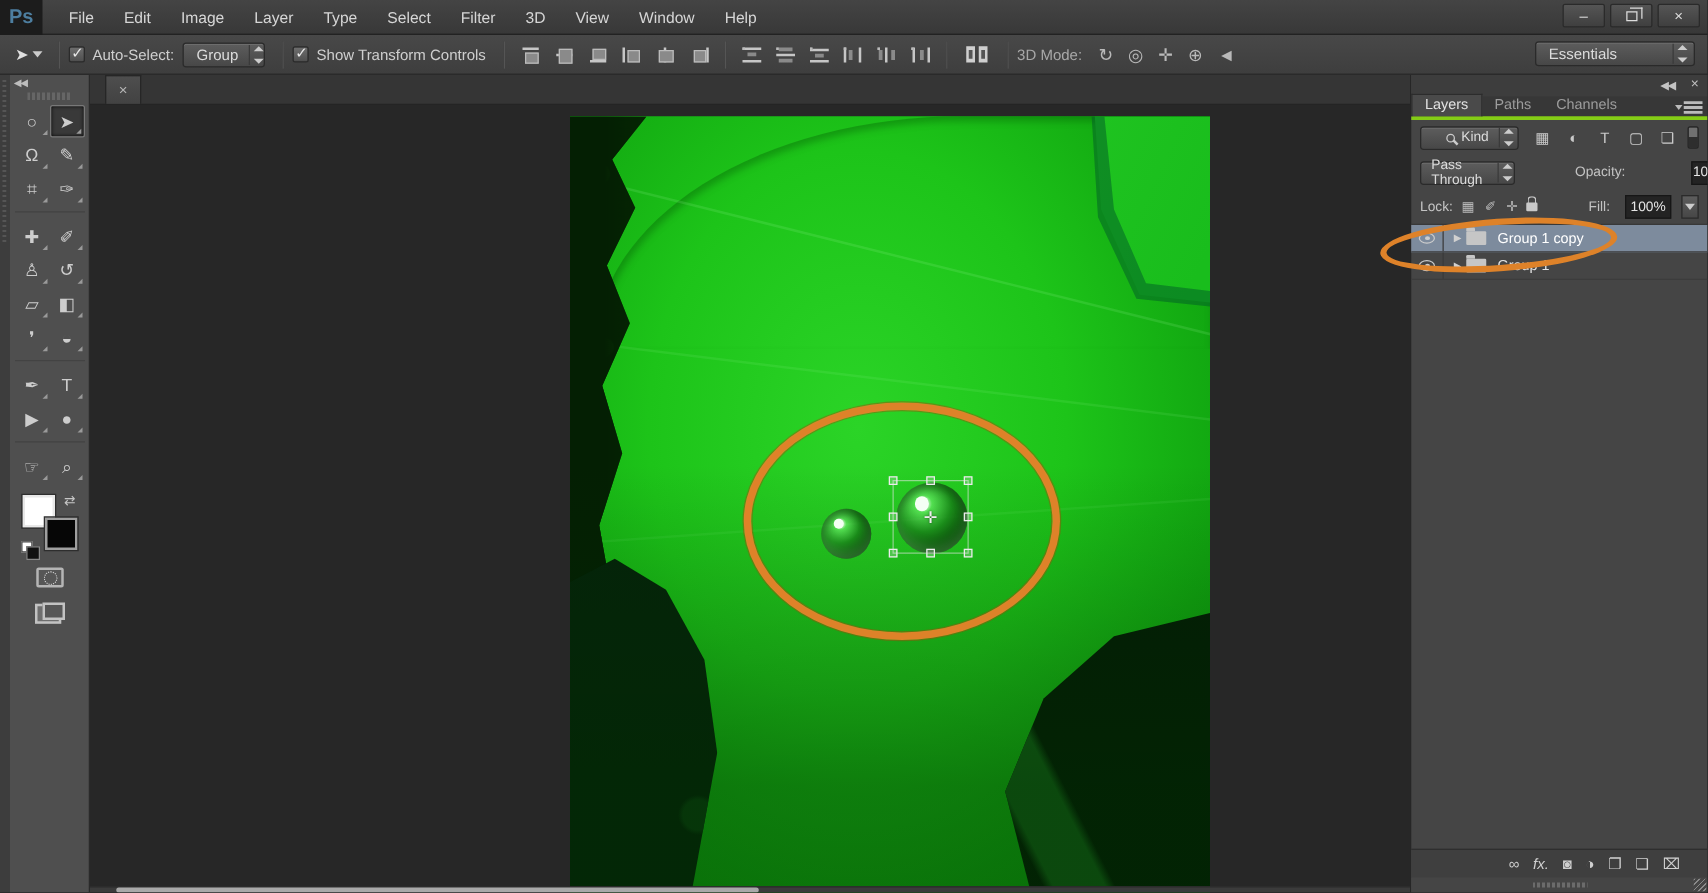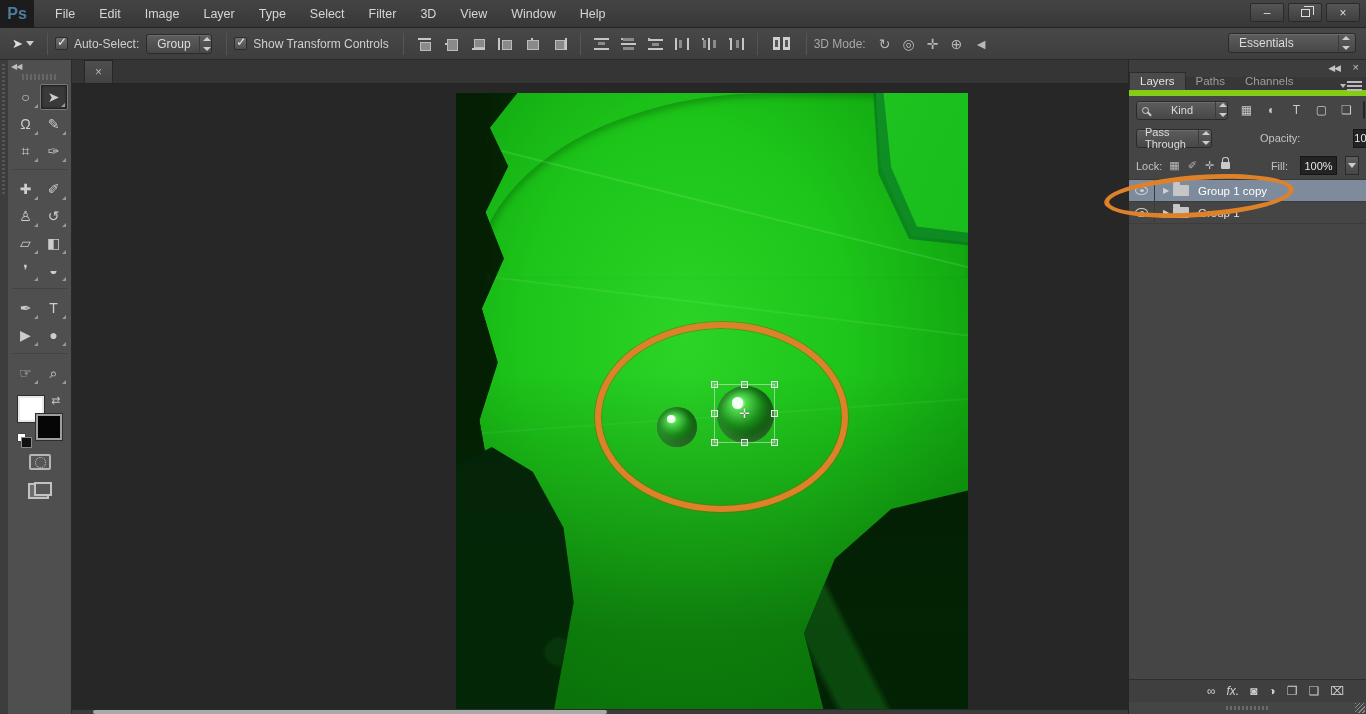--- a/index.html
+++ b/index.html
@@ -94,28 +94,28 @@
   .tbox{position:absolute;border:1px solid rgba(230,230,230,.55);}
   .th{position:absolute;width:7px;height:7px;border:1px solid #ececec;background:rgba(240,240,240,.22);}
   .tcross{position:absolute;left:50%;top:50%;transform:translate(-50%,-52%);color:#efefef;font-size:13px;text-shadow:0 0 2px rgba(0,0,0,.6);}
   .hsb-track{position:absolute;left:0;right:0;bottom:0;height:5px;background:#3b3b3b;border-top:1px solid #2a2a2a;}
   .hsb-thumb{position:absolute;left:21px;width:514px;top:0;bottom:0;background:#a9a9a9;border-radius:2px;}
 
   
   .layersdock{position:absolute;top:60px;right:0;width:238px;bottom:0;background:#454545;border-left:1px solid #262626;}
   .dockhead{height:17px;background:#3d3d3d;position:relative;}
   .dockhead .dh-ic{position:absolute;top:3px;color:#c3c3c3;font-size:9px;letter-spacing:-1px;}
-  .ptabs{height:19px;background:#373737;display:flex;align-items:flex-end;position:relative;border-bottom:6px solid #84cc16;}
+  .ptabs{height:19px;background:#373737;display:flex;align-items:flex-end;position:relative;border-bottom:3px solid #84cc16;}
   .ptab{padding:2px 10px 3px;font-size:11.5px;color:#9d9d9d;}
   .ptab.active{background:#4a4a4a;color:#e3e3e3;border:1px solid #2c2c2c;border-bottom:none;}
   .pmenu{position:absolute;right:4px;top:4px;width:15px;height:10px;background:repeating-linear-gradient(#bbb 0 2px,transparent 2px 4px);}
   .pmenu::before{content:'';position:absolute;left:-7px;top:3px;border-top:4px solid #bbb;border-left:3px solid transparent;border-right:3px solid transparent;}
   .panelrow{display:flex;align-items:center;padding:0 7px;position:relative;gap:48px;}
   .filterrow{height:28px;gap:6px;}
-  .kinddd{width:92px;height:19px;font-size:11px;gap:22px;padding:0 2px 0 5px;}
+  .kinddd{width:92px;height:19px;font-size:11px;gap:5px;padding:0 2px 0 20px;}
   .kinddd .spin{margin-left:auto;}
   .mag{width:7px;height:7px;border:1.5px solid #ccc;border-radius:50%;position:relative;flex:none;}
   .mag::after{content:'';position:absolute;right:-4px;bottom:-2px;width:5px;height:1.5px;background:#ccc;transform:rotate(45deg);}
   .fico{color:#c9c9c9;font-size:12px;width:17px;text-align:center;}
   .ftoggle{width:10px;height:18px;margin-left:2px;background:linear-gradient(#707070 50%,#2e2e2e 50%);border:1px solid #252525;border-radius:2px;}
   .blendrow{height:28px;}
   .blenddd{width:128px;height:19px;font-size:11px;justify-content:space-between;padding-left:8px;}
   .sm-label{font-size:11px;color:#c3c3c3;margin-left:auto;}
   .valbox{width:37px;height:19px;background:#232323;border:1px solid #161616;color:#e6e6e6;font-size:11px;display:flex;align-items:center;justify-content:center;margin-left:5px;}
   .valarrow{width:14px;height:19px;background:linear-gradient(#5d5d5d,#474747);border:1px solid #2a2a2a;margin-left:1px;display:flex;align-items:center;justify-content:center;}

